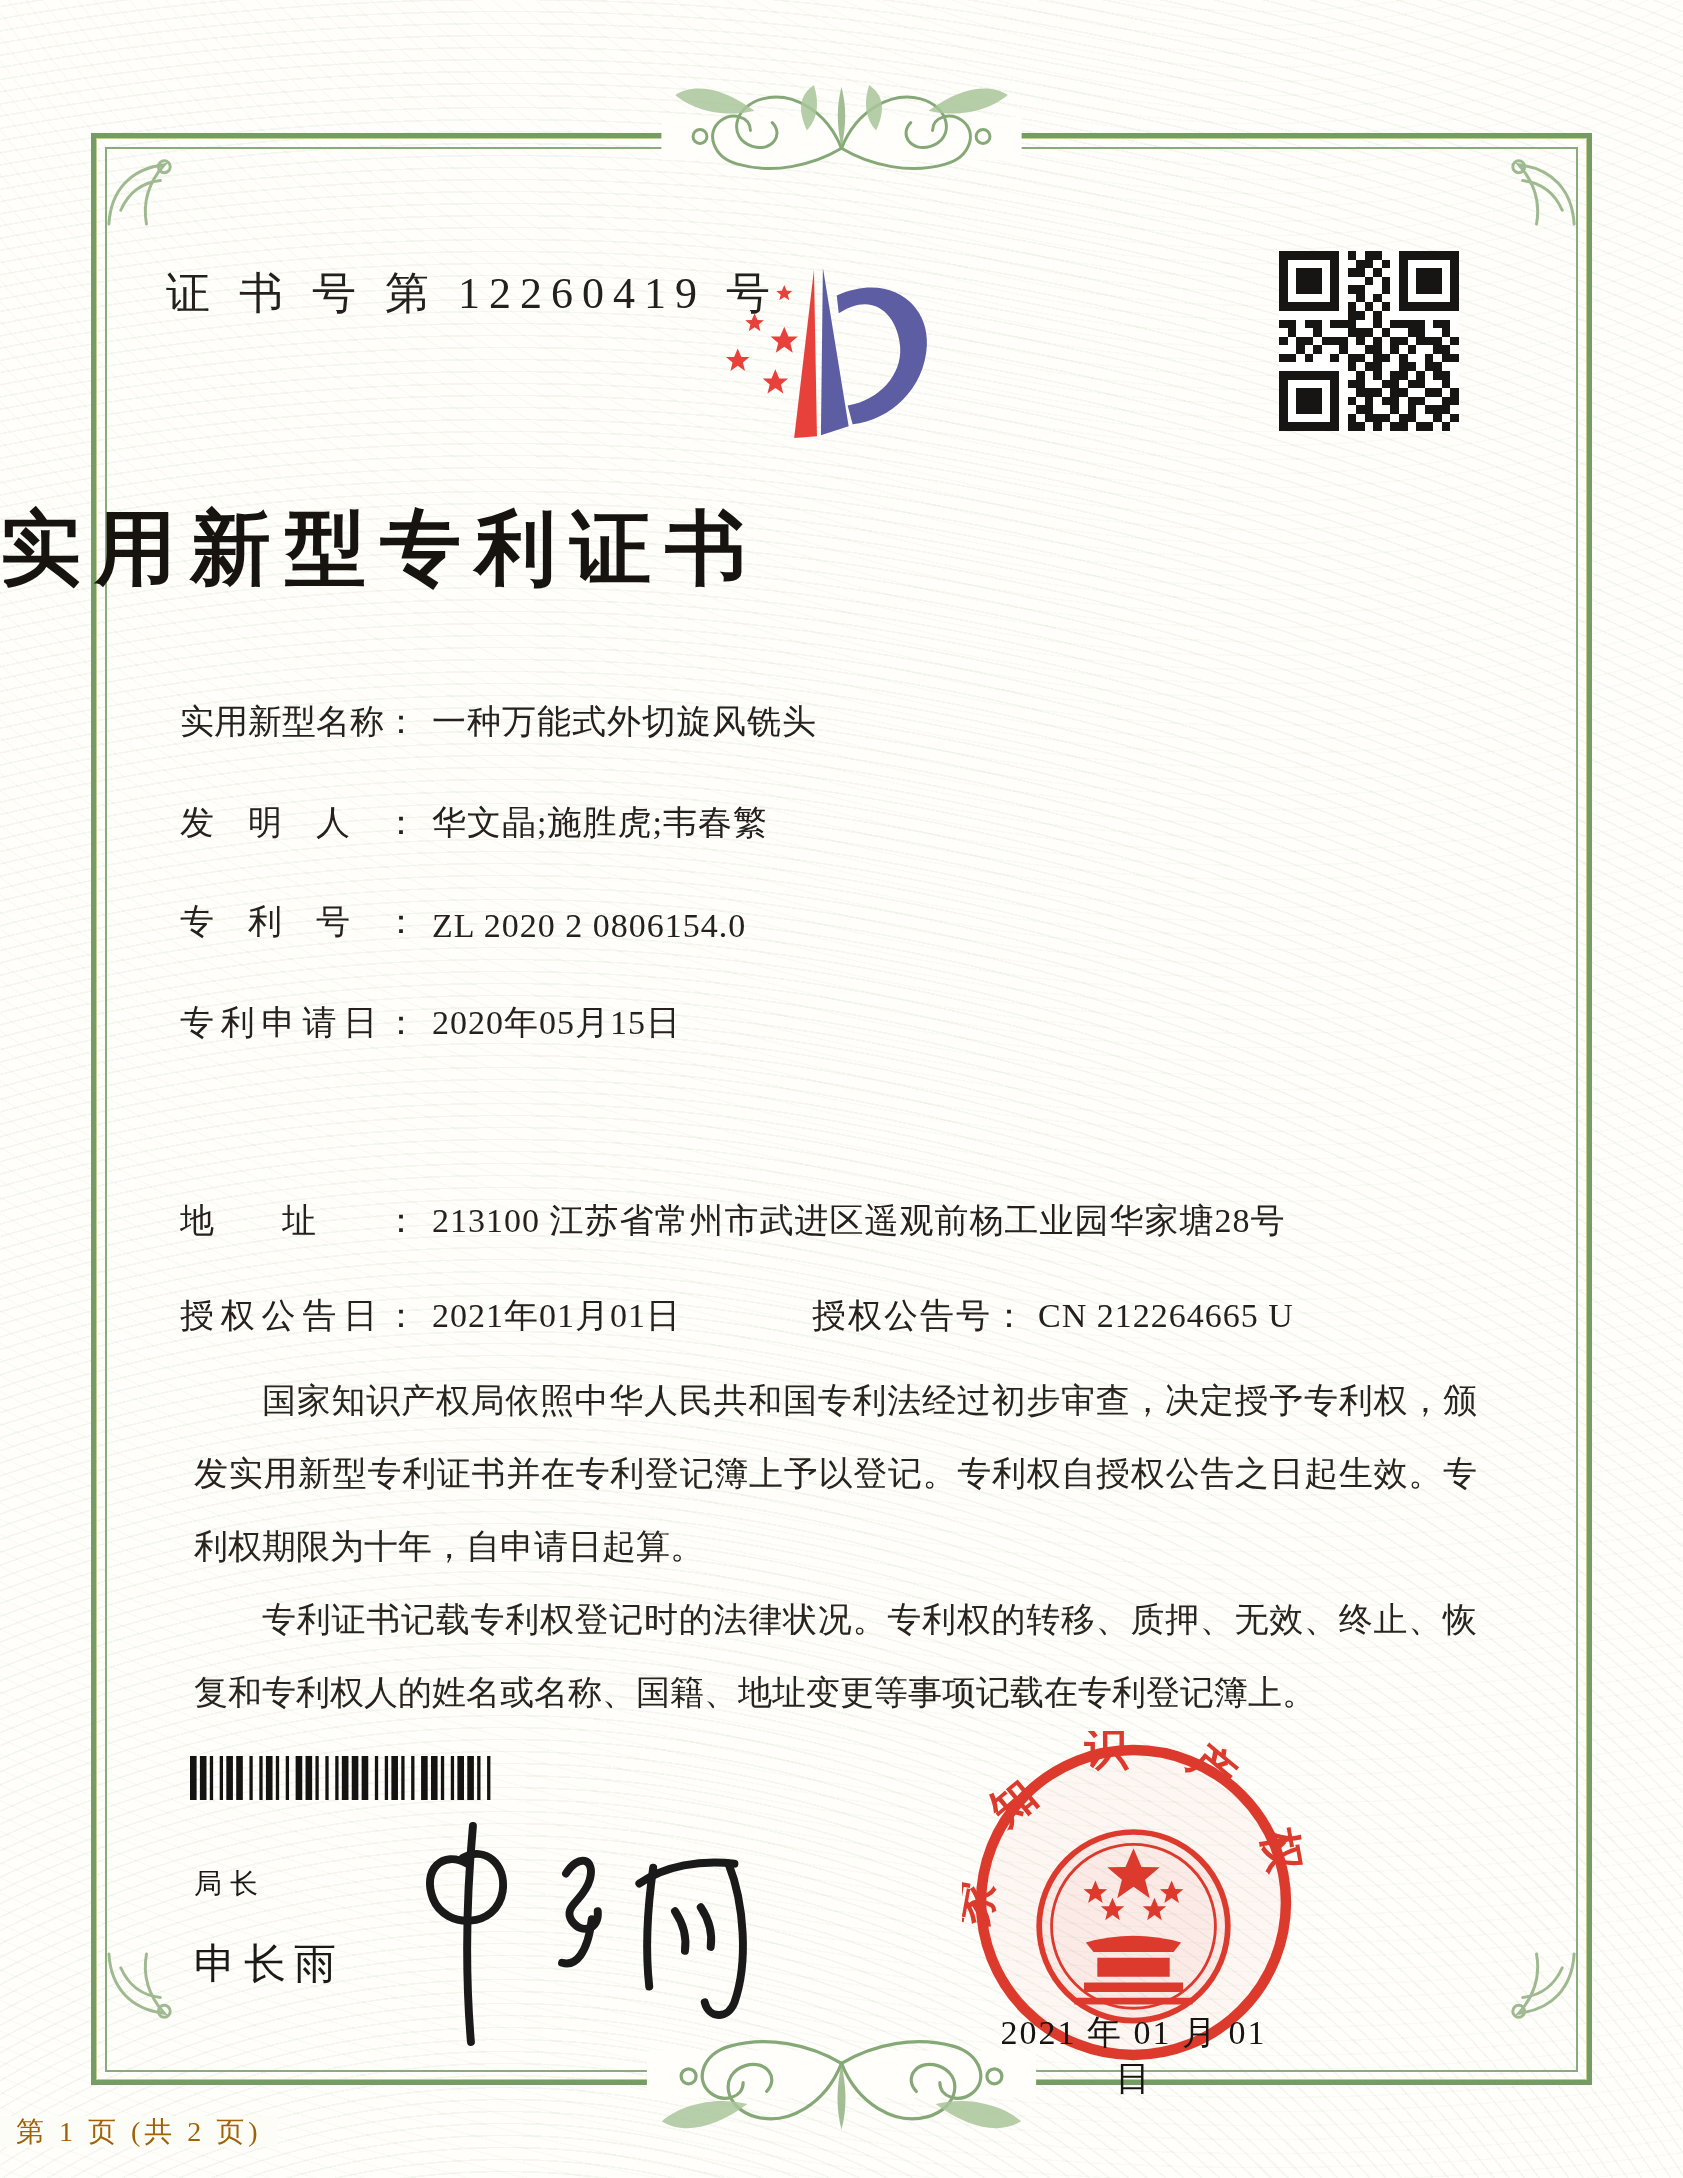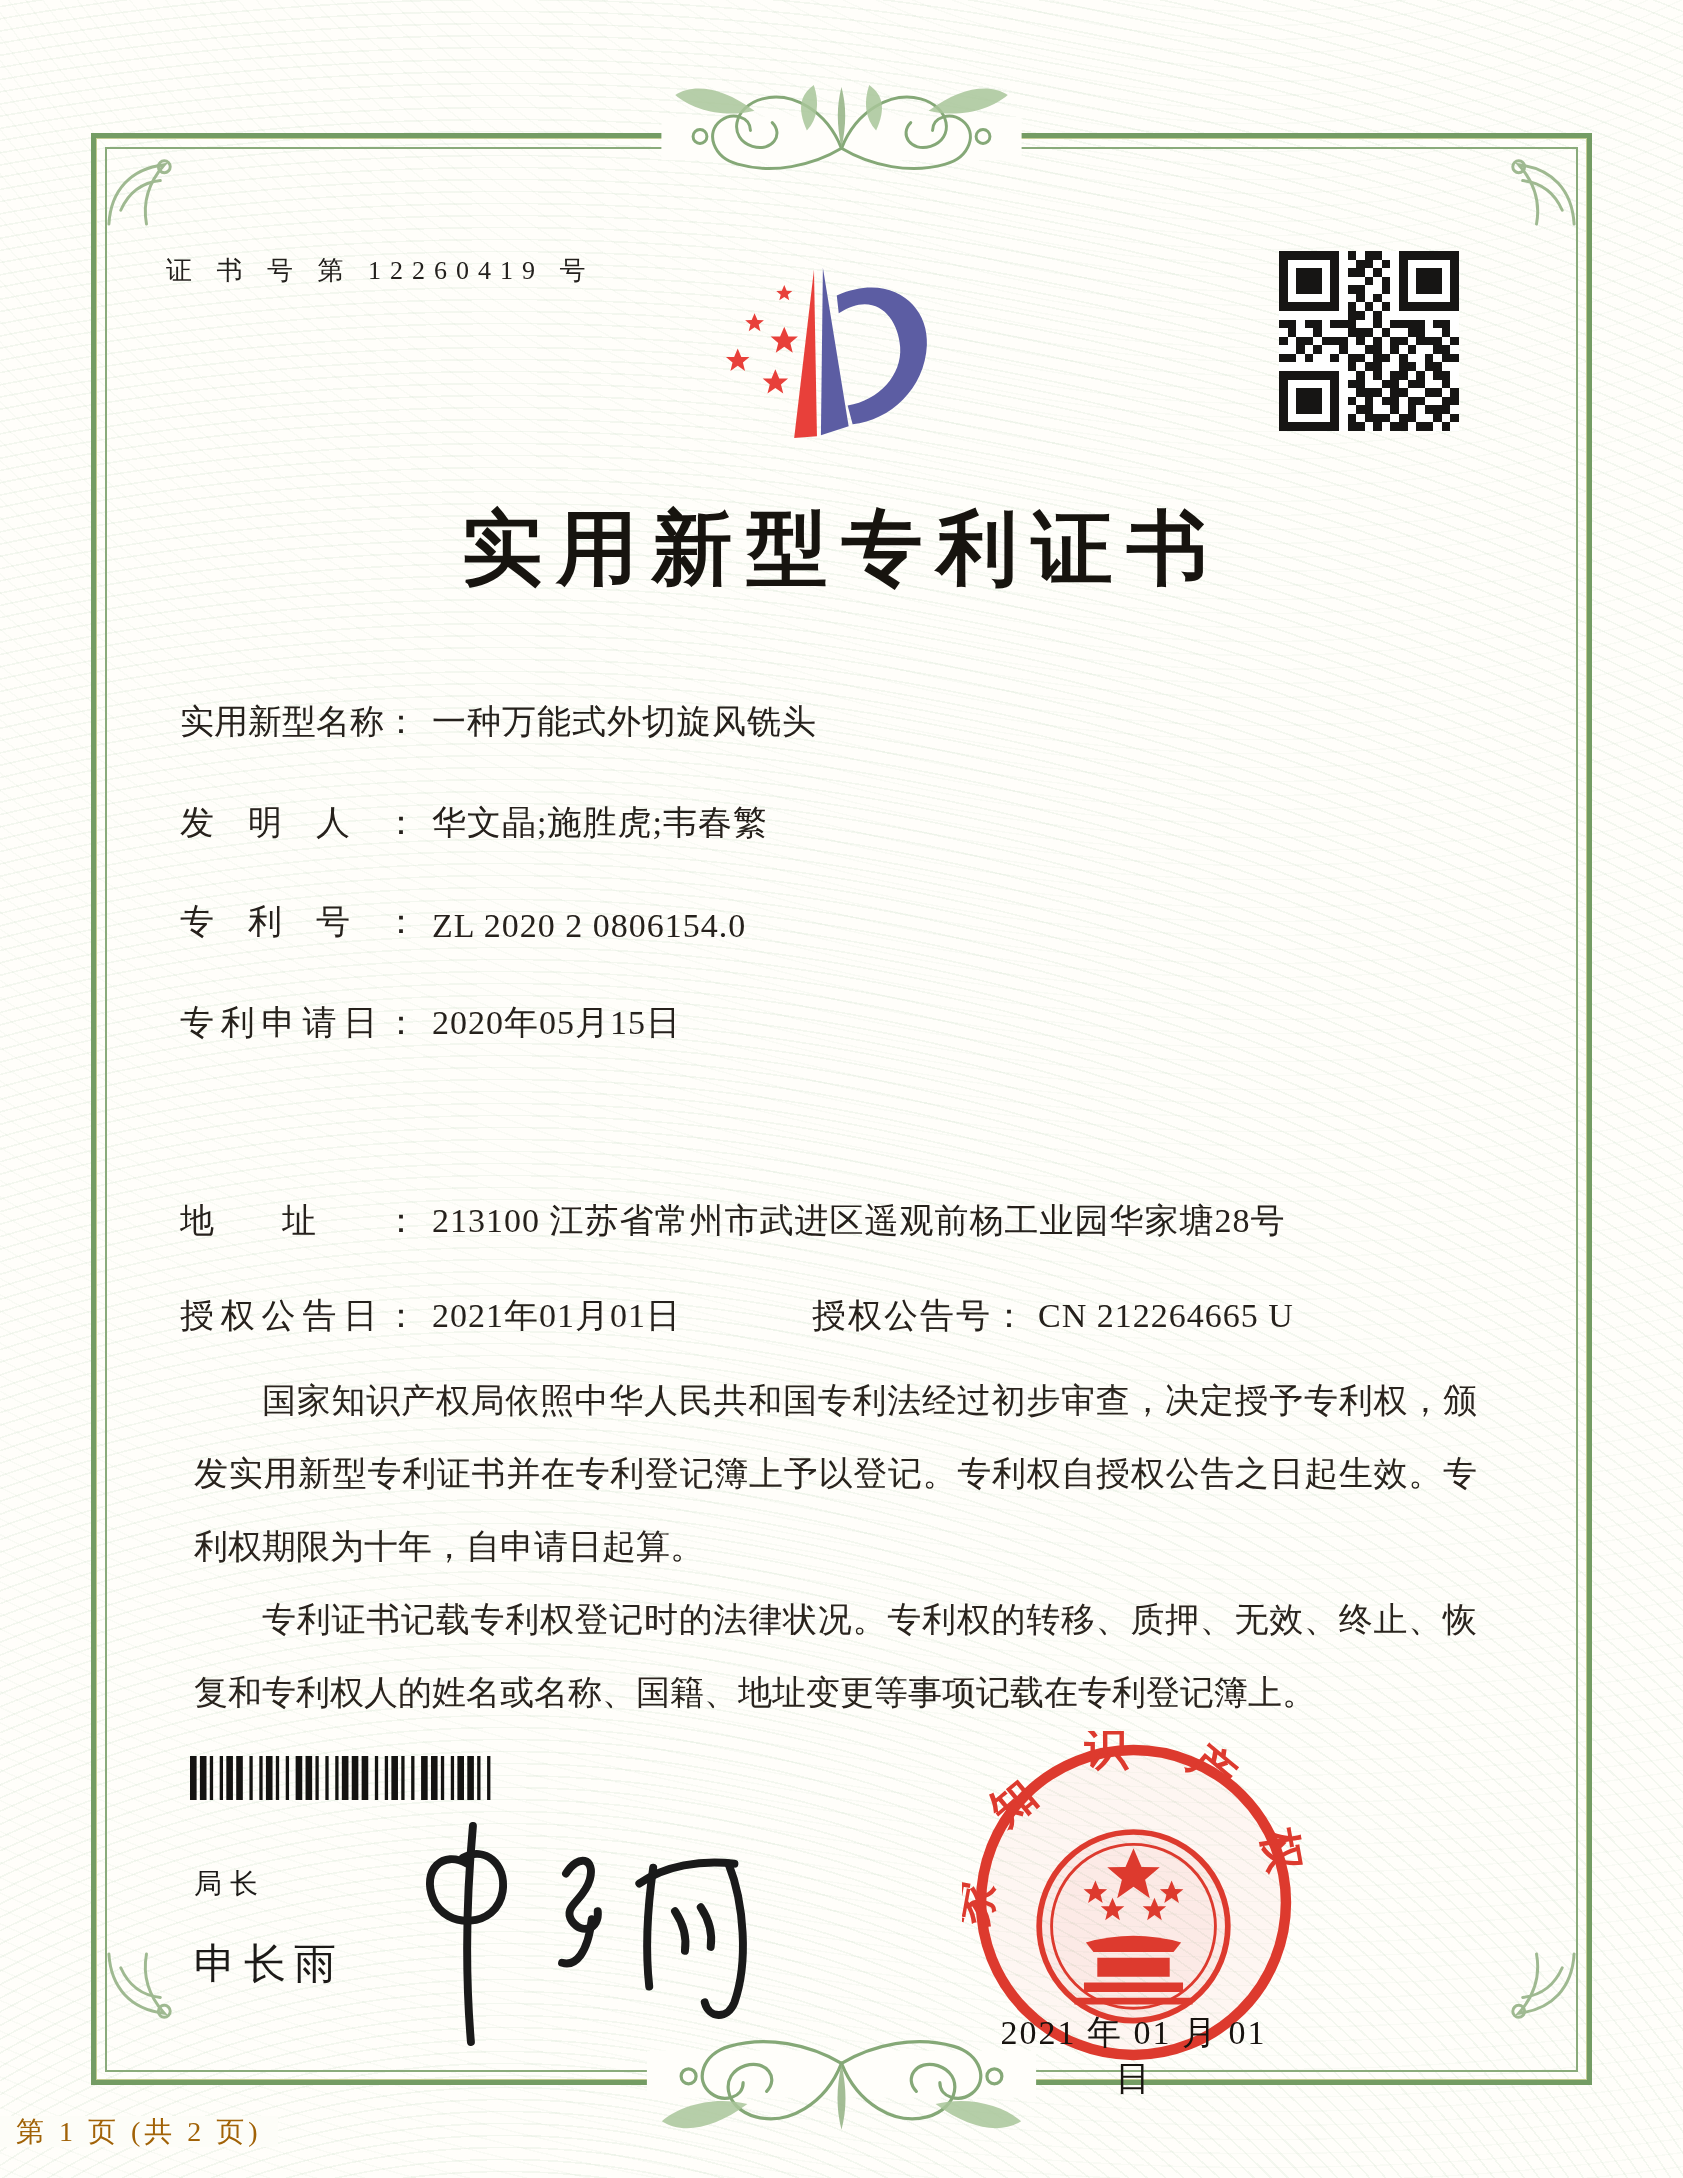--- a/index.html
+++ b/index.html
@@ -28,28 +28,28 @@
   .orn-top    { left:604px; top:69px;  width:475px; height:129px; }
   .orn-bottom { left:574px; top:2010px; width:535px; height:139px; transform:scaleY(-1); }
   .orn-corner { width:91px; height:91px; opacity:.85; }
   .oc-tl { left:99px;  top:141px; }
   .oc-tr { left:1493px; top:141px;  transform:scaleX(-1); }
   .oc-bl { left:99px;  top:1946px; transform:scaleY(-1); }
   .oc-br { left:1493px; top:1946px; transform:scale(-1,-1); }
 
   
   .cert-no {
-    position:absolute; left:166px; top:253px;
-    font-size:26px; letter-spacing:9px; color:#23201d;
+    position:absolute; left:166px; top:264px;
+    font-size:44px; letter-spacing:9px; color:#23201d;
   }
   .logo { position:absolute; left:688px; top:244px; width:248px; height:206px; }
   .qr   { position:absolute; left:1279px; top:251px; width:180px; height:180px; }
 
   .title {
-    position:absolute; left:0; top:495px; width:1683px; text-align:center;
+    position:absolute; left:0; top:495px; width:1683px; text-align:left;
     font-size:81px; font-weight:bold; letter-spacing:14px; color:#17140f;
   }
 
   
   .row { position:absolute; left:180px; font-size:34px; color:#26211c; white-space:nowrap; }
   .row .lbl {
     display:inline-block; width:238px; text-align:justify; text-align-last:justify;
     vertical-align:bottom;
   }
   .row .val { margin-left:14px; letter-spacing:1px; }

